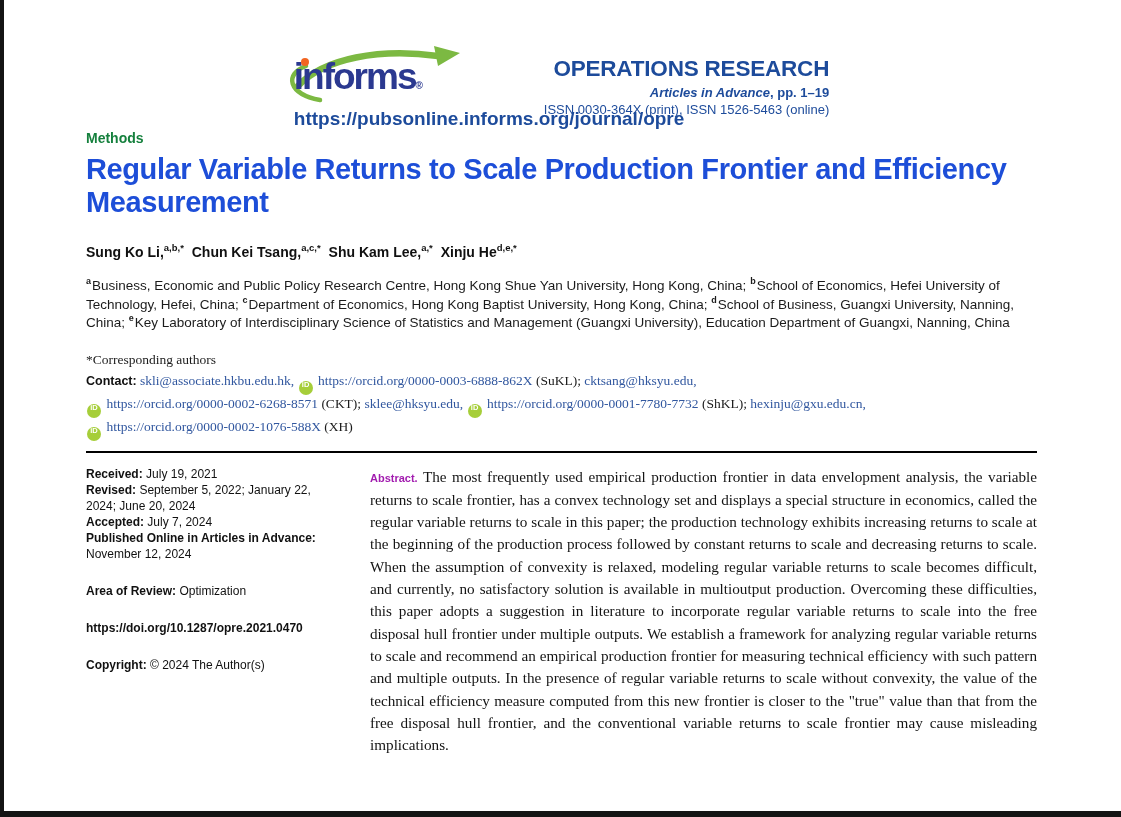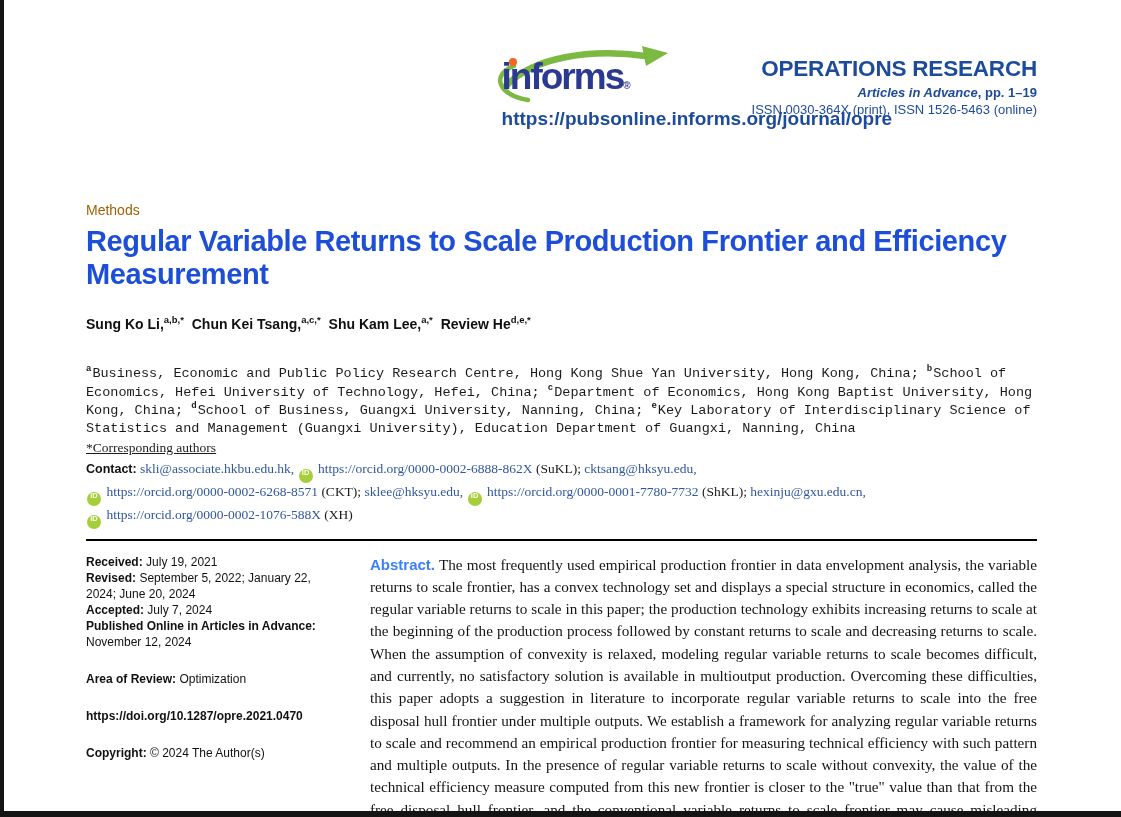--- a/index.html
+++ b/index.html
@@ -7,54 +7,54 @@
   .screen {
     position:relative; width:1121px; height:817px; background:#ffffff;
     overflow:hidden; font-family:"Liberation Sans", sans-serif; color:#111;
   }
   .edge-left   { position:absolute; left:0; top:0; width:4px; height:100%; background:#141414; z-index:50; }
   .edge-bottom { position:absolute; left:0; bottom:0; width:100%; height:6px; background:#141414; z-index:50; }
 
   .page { position:absolute; left:0; top:0; width:100%; padding:50px 84px 0 86px; }
 
   
-  .header { display:flex; justify-content:flex-end; align-items:flex-start; }
+  .header { display:flex; justify-content:center; align-items:flex-start; }
   .logo-wrap { position:relative; width:250px; }
   .logo { position:relative; width:170px; height:54px; }
   .logo-swoosh { position:absolute; left:-14px; top:-6px; z-index:0; }
   .logo-text {
     position:relative; z-index:1; font-size:37px; font-weight:bold;
     letter-spacing:-2px; color:#2b3990; line-height:54px;
   }
   .logo-reg { position:relative; z-index:1; font-size:10px; font-weight:bold; color:#2b3990; }
   .logo-dot { position:absolute; z-index:2; left:7px; top:8px; width:8px; height:8px; border-radius:50%; background:#f26522; }
   .logo-url { margin-top:4px; font-size:19px; font-weight:bold; color:#1d4b9b; }
 
   .header-right { text-align:right; color:#1d4b9b; padding-top:6px; }
   .journal-title { font-size:22.5px; font-weight:bold; letter-spacing:-0.2px; }
   .advance-line { font-size:13px; font-weight:bold; margin-top:3px; }
   .advance-line .it { font-style:italic; }
   .issn-line { font-size:13px; font-weight:normal; margin-top:2px; }
 
   
-  .section-label { margin-top:72px; font-size:14px; font-weight:normal; color:#a16207; }
+  .section-label { font-size:14px; font-weight:bold; color:#15803d; }
   .article-title {
     margin-top:7px; max-width:930px; font-size:29px; font-weight:bold;
     color:#1d4ed8; line-height:1.13; letter-spacing:-0.4px;
   }
   .authors { margin-top:24px; font-size:14px; font-weight:bold; color:#101010; }
   .authors sup { font-size:9.5px; font-weight:bold; }
   .author { margin-right:4px; }
 
   .affiliations {
-    margin-top:32px; font-family:Liberation Mono, monospace; font-size:13.5px;
+    margin-top:16px; font-family:Liberation Sans, sans-serif; font-size:13.5px;
     line-height:1.33; color:#1b1b1b; max-width:965px;
   }
   .affiliations sup { font-size:9px; font-weight:bold; margin-right:1px; }
-  .corresponding { margin-top:2px; font-family:"Liberation Serif", serif; font-size:13.5px; color:#1b1b1b;text-decoration:underline; }
+  .corresponding { margin-top:20px; font-family:"Liberation Serif", serif; font-size:13.5px; color:#1b1b1b; }
 
   .contact {
     margin-top:4px; font-family:"Liberation Serif", serif; font-size:13.5px;
     line-height:1.36; color:#1b1b1b; max-width:965px;
   }
   .contact-label { font-family:"Liberation Sans", sans-serif; font-size:12.5px; font-weight:bold; color:#111; }
   .lnk { color:#31579f; text-decoration:none; cursor:pointer; }
   .orcid {
     display:inline-flex; justify-content:center;
     width:14px; height:14px; border-radius:50%; background:#a6ce39;
@@ -71,21 +71,21 @@
   .columns { display:flex; margin-top:13px; }
   .meta-col { width:258px; flex:none; font-size:12px; line-height:1.34; color:#111; }
   .meta-row b { font-weight:bold; }
   .meta-gap { margin-top:21px; }
   .doi-row { font-weight:bold; }
 
   .abstract-col {
     flex:1; margin-left:26px; font-family:"Liberation Serif", serif;
     font-size:15.2px; line-height:22.3px; text-align:justify; color:#141414;
   }
-  .ab-label { font-family:"Liberation Sans", sans-serif; font-size:15px; font-weight:bold; color:#3b82f6; }
+  .ab-label { font-family:"Liberation Sans", sans-serif; font-size:11px; font-weight:bold; color:#a21caf; }
 </style>
 </head>
 <body>
 
 <div class="screen">
   <div class="edge-left"></div>
   <div class="edge-bottom"></div>
 
   <div class="page">
 
@@ -111,34 +111,34 @@
     </div>
 
     <div class="section-label">Methods</div>
 
     <h1 class="article-title">Regular Variable Returns to Scale Production Frontier and Efficiency Measurement</h1>
 
     <div class="authors">
       <span class="author"><span>Sung Ko Li,</span><sup>a,b,*</sup></span>
       <span class="author"><span>Chun Kei Tsang,</span><sup>a,c,*</sup></span>
       <span class="author"><span>Shu Kam Lee,</span><sup>a,*</sup></span>
-      <span class="author"><span>Review He</span><sup>d,e,*</sup></span>
+      <span class="author"><span>Xinju He</span><sup>d,e,*</sup></span>
     </div>
 
     <p class="affiliations"><sup>a</sup><span>Business, Economic and Public Policy Research Centre, Hong Kong Shue Yan University, Hong Kong, China; </span><sup>b</sup><span>School of Economics, Hefei University of Technology, Hefei, China; </span><sup>c</sup><span>Department of Economics, Hong Kong Baptist University, Hong Kong, China; </span><sup>d</sup><span>School of Business, Guangxi University, Nanning, China; </span><sup>e</sup><span>Key Laboratory of Interdisciplinary Science of Statistics and Management (Guangxi University), Education Department of Guangxi, Nanning, China</span></p>
 
     <div class="corresponding">*Corresponding authors</div>
 
     <p class="contact">
       <b class="contact-label">Contact:</b>
       <a class="lnk">skli@associate.hkbu.edu.hk,</a>
       <span class="orcid">
           <span>iD</span>
         </span>
-      <a class="lnk">https://orcid.org/0000-0002-6888-862X</a>
+      <a class="lnk">https://orcid.org/0000-0003-6888-862X</a>
       <span>(SuKL);</span>
       <a class="lnk">cktsang@hksyu.edu,</a>
       <br>
       <span class="orcid">
           <span>iD</span>
         </span>
       <a class="lnk">https://orcid.org/0000-0002-6268-8571</a>
       <span>(CKT);</span>
       <a class="lnk">sklee@hksyu.edu,</a>
       <span class="orcid">

